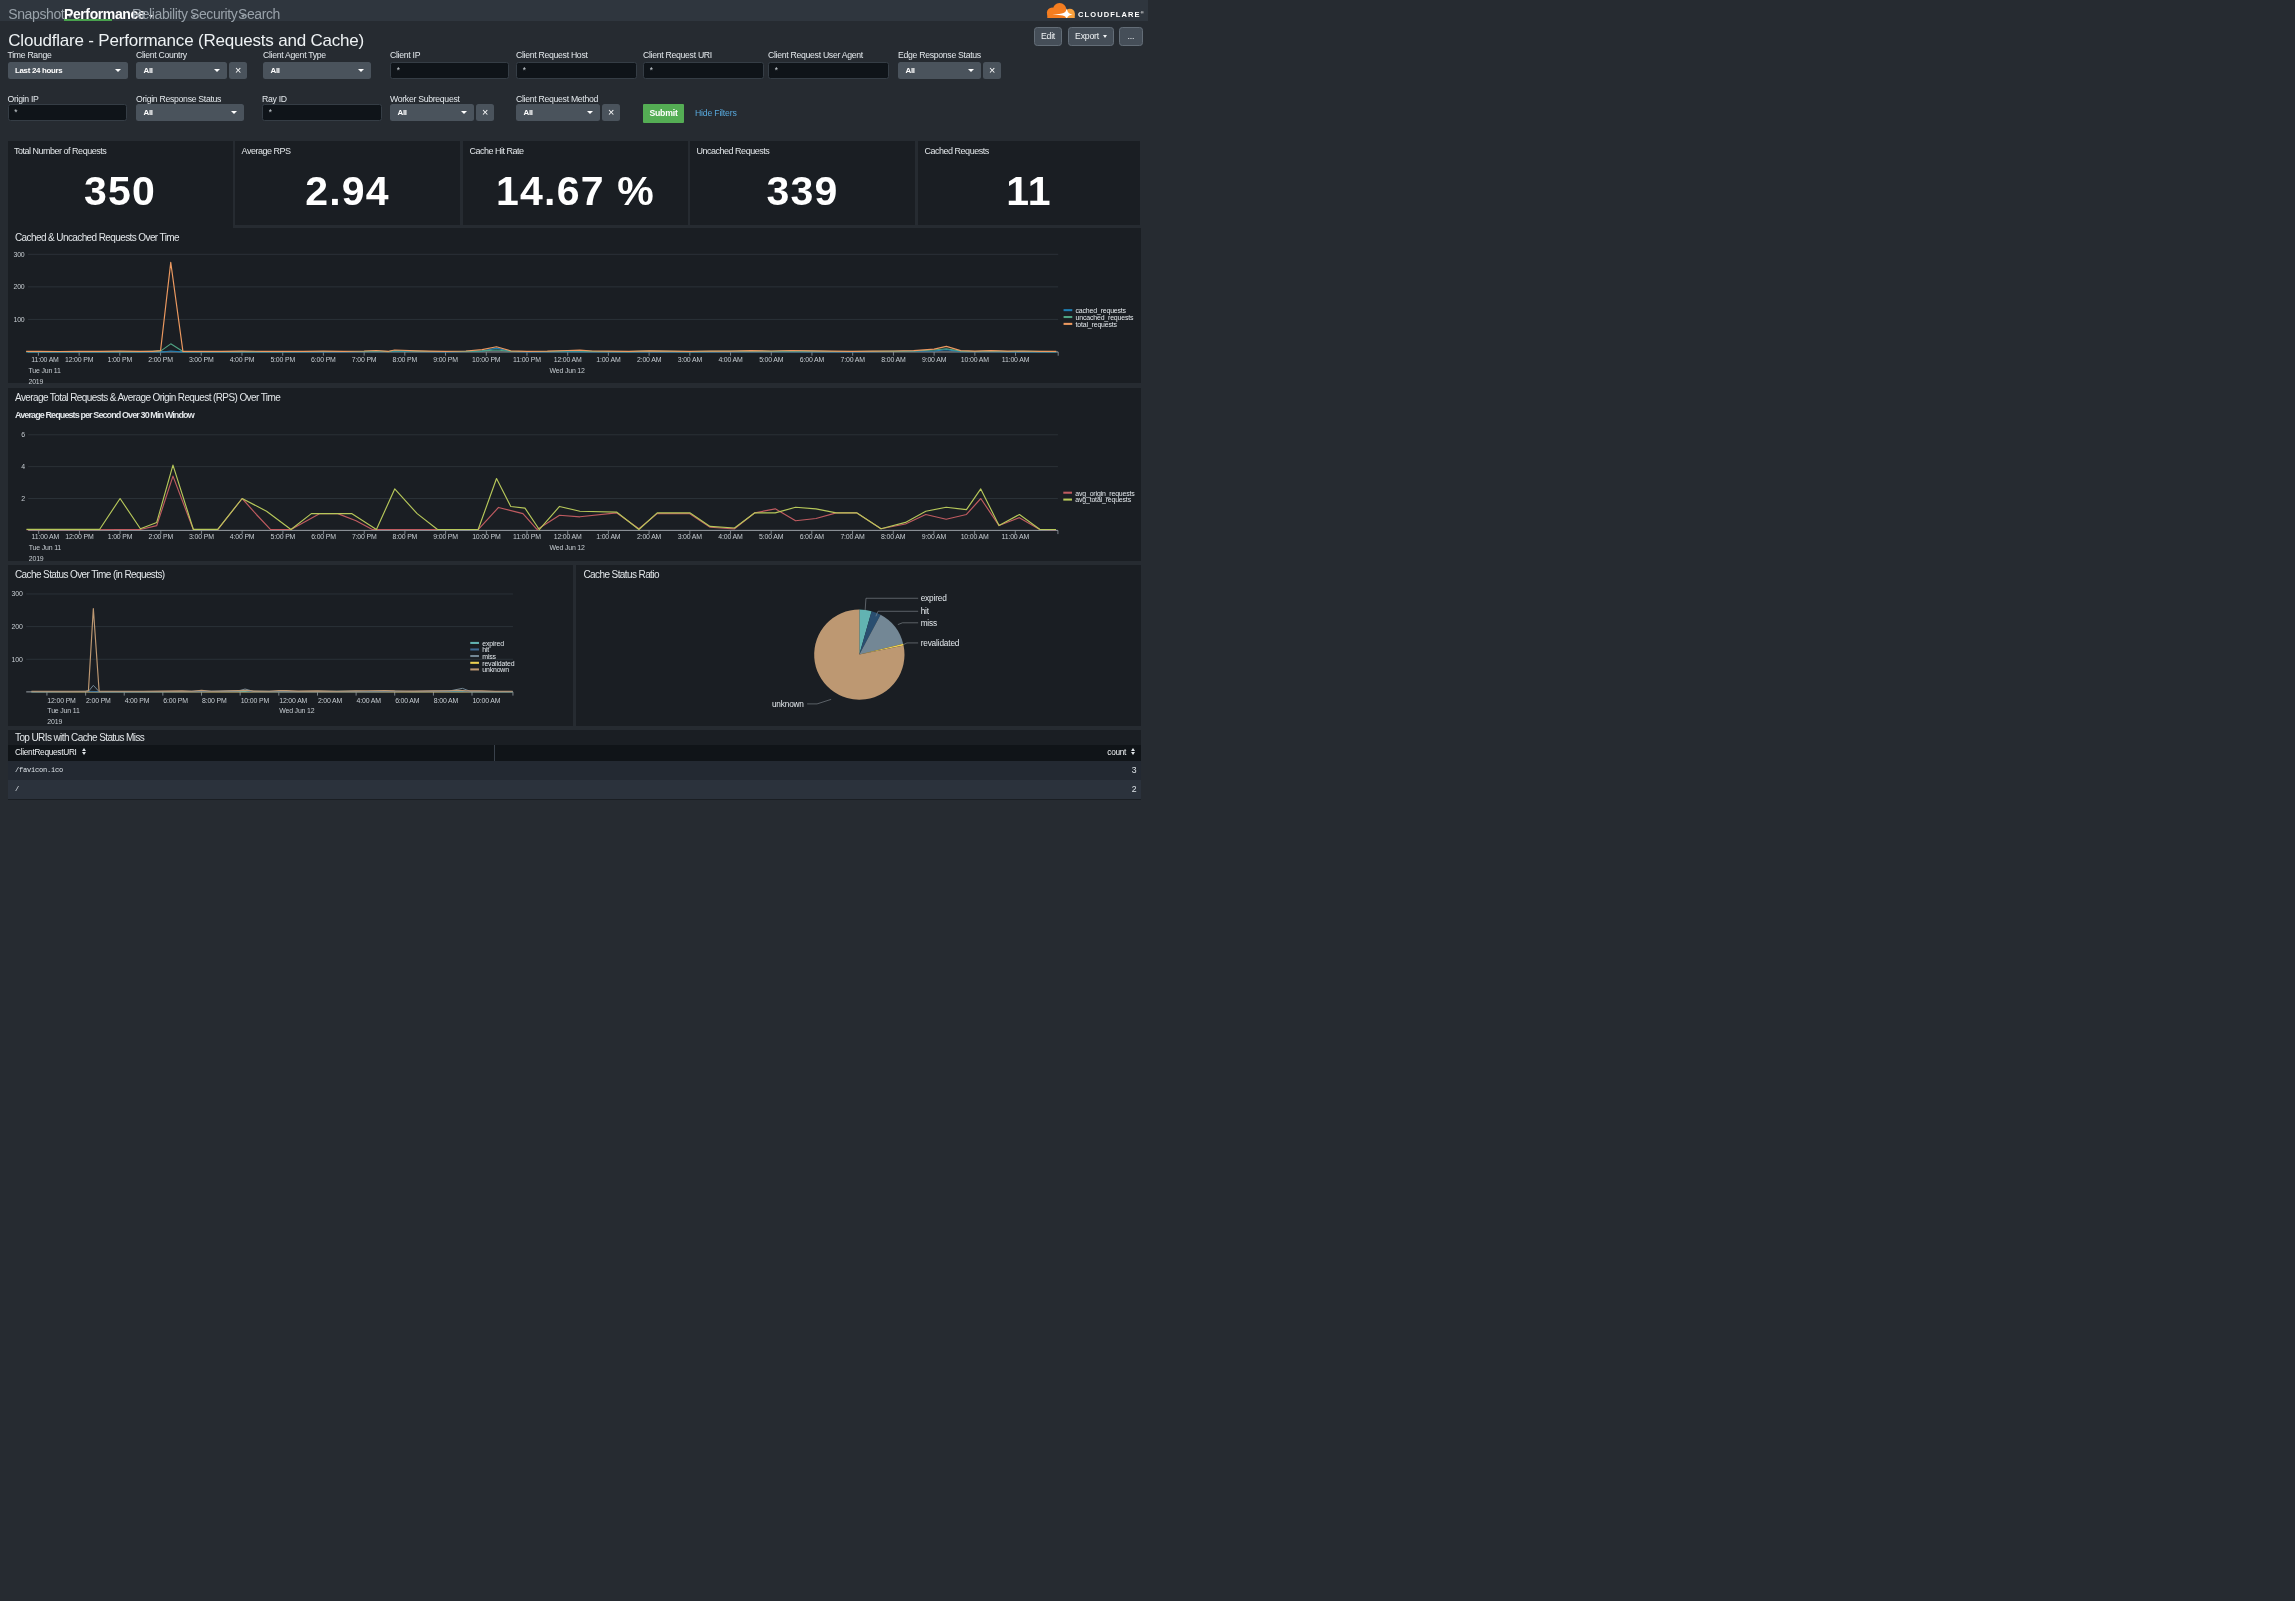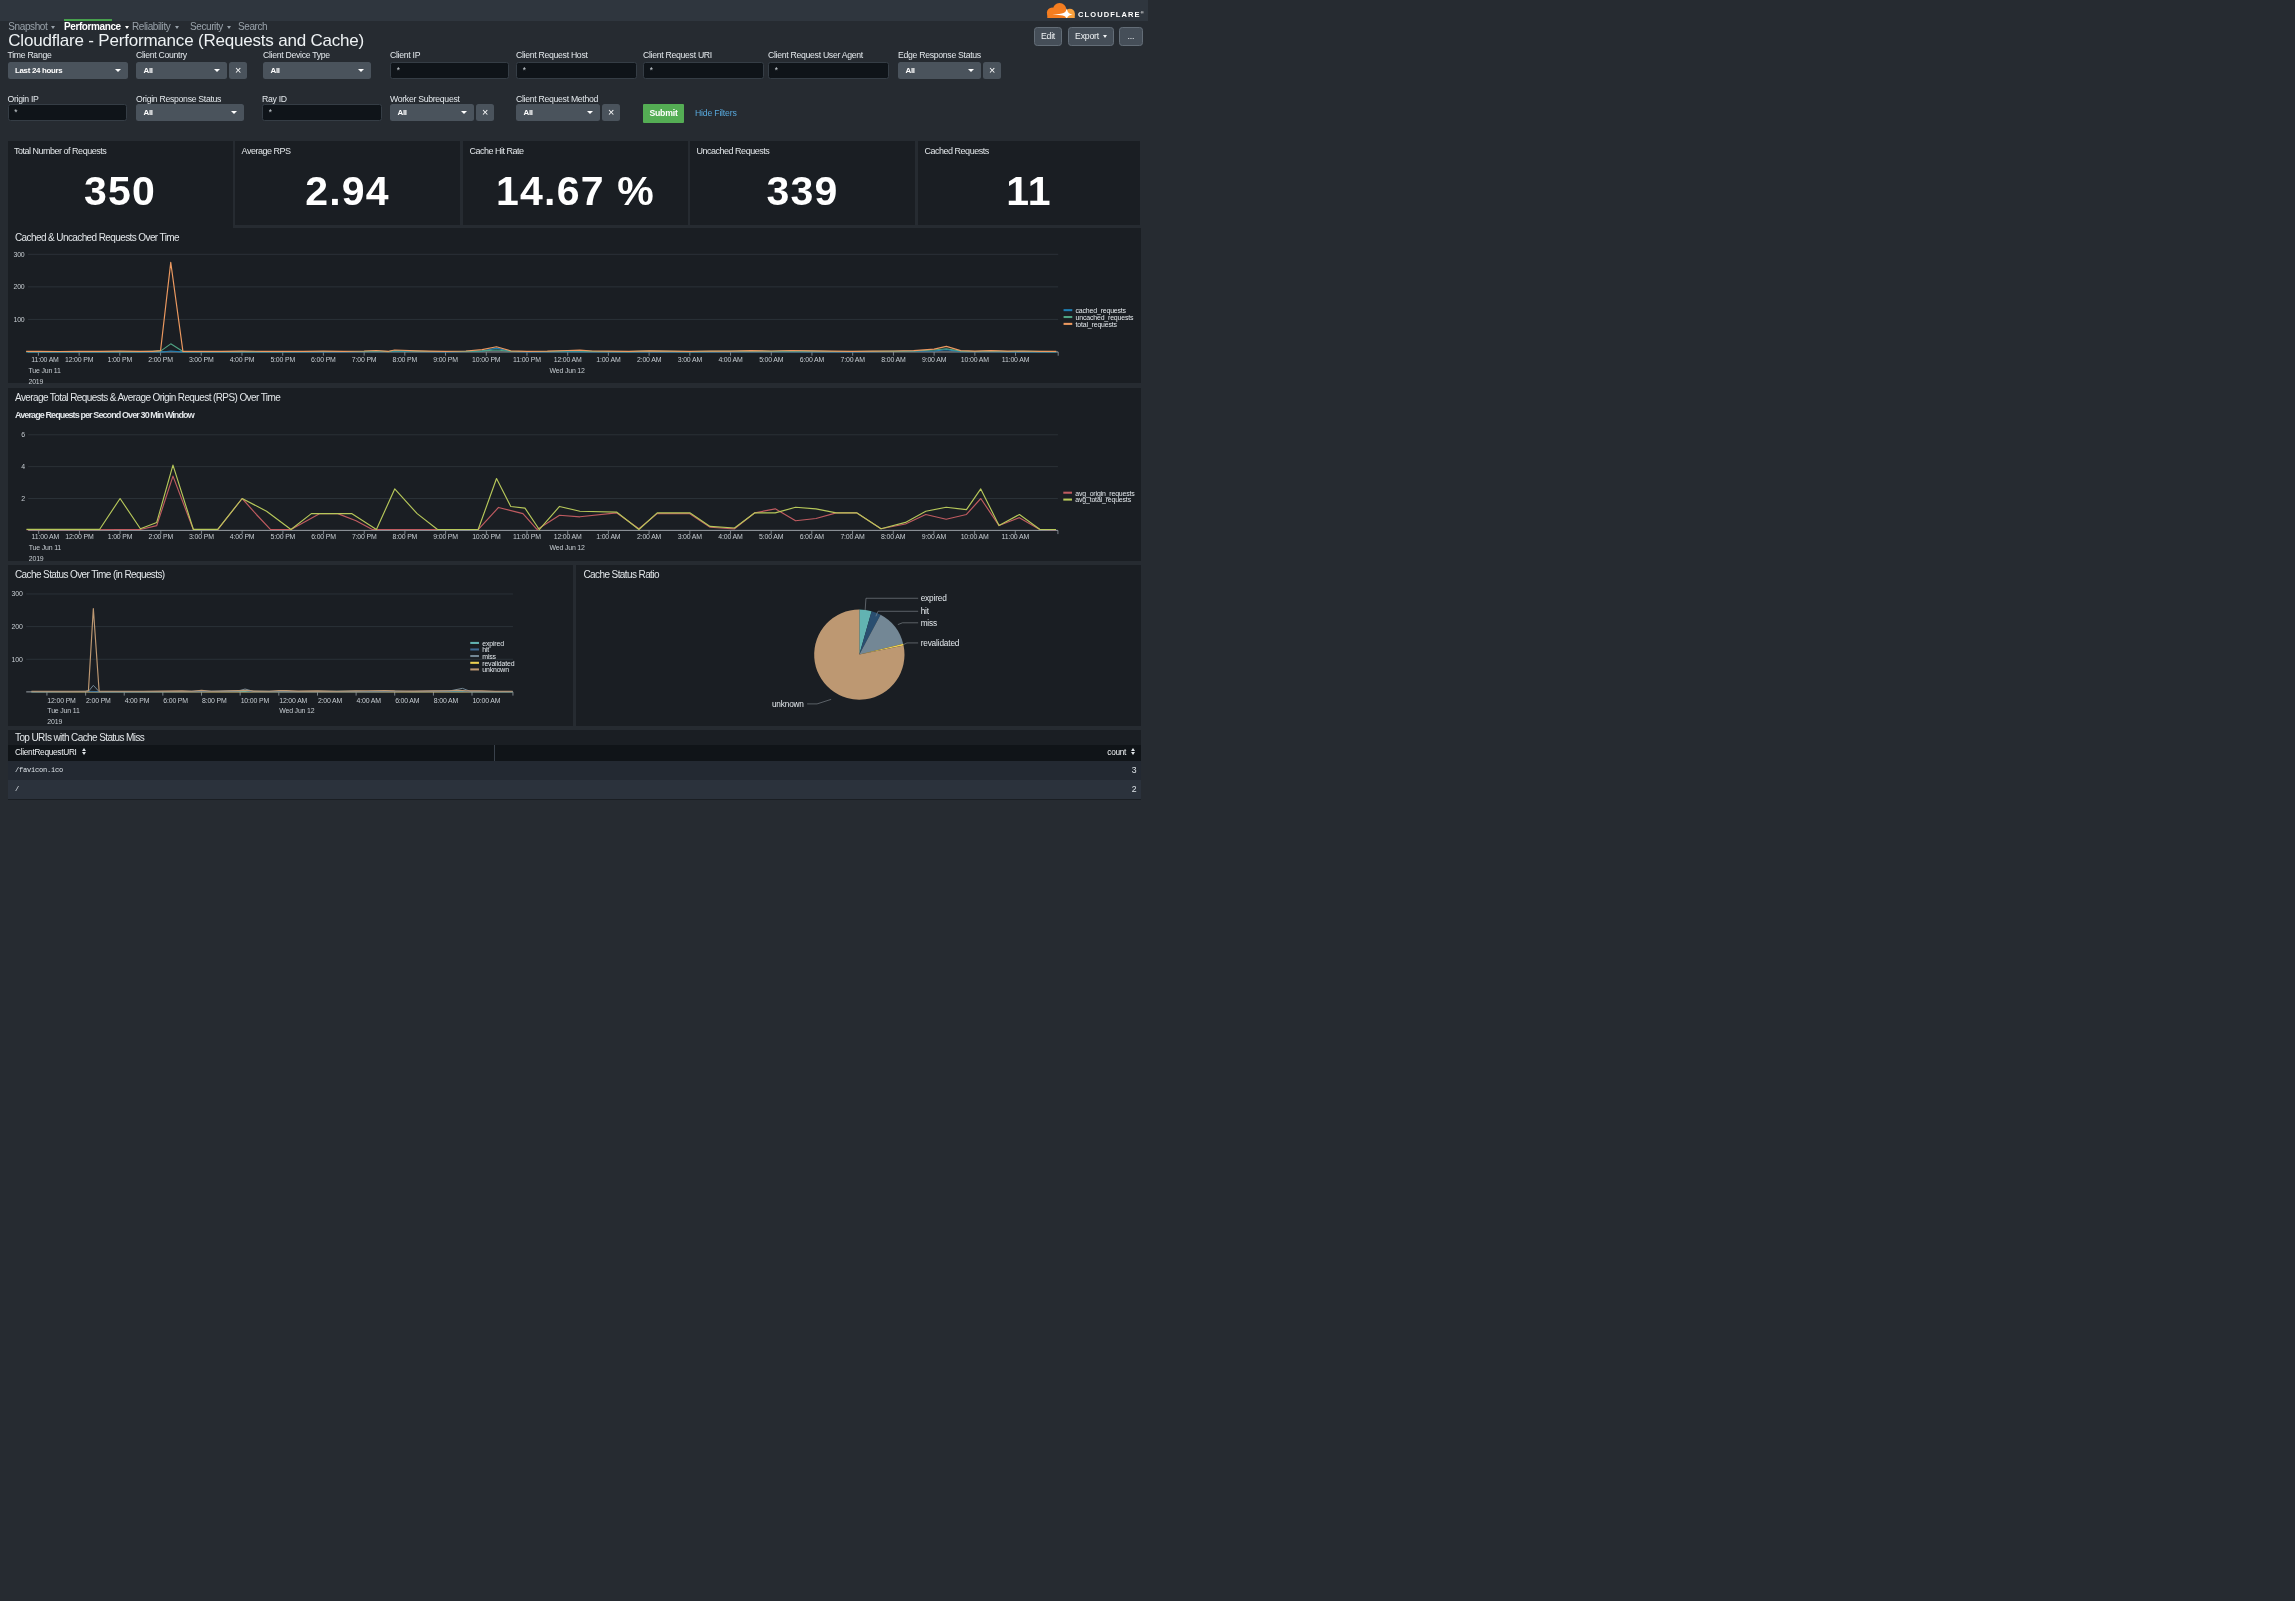--- a/index.html
+++ b/index.html
@@ -1,17 +1,17 @@
 <!DOCTYPE html>
 <html style="font-size:13.2px"><head><meta charset="utf-8"><style>
 *{margin:0;padding:0;box-sizing:border-box}
 html,body{width:1148px;height:801px;overflow:hidden;background:#262b31;font-family:"Liberation Sans",sans-serif}
 #page{position:relative;width:1148px;height:801px;background:#262b31;letter-spacing:-0.2px}
 .nav{position:absolute;left:0;top:0;width:100%;height:21px;background:#2f363e}
-.tab{position:absolute;top:16px;height:21px;line-height:21px;font-size:10px;color:#99a2aa;letter-spacing:-0.4px}
+.tab{position:absolute;top:4px;height:21px;line-height:21px;font-size:14px;color:#99a2aa;letter-spacing:-0.4px}
 .tab b{font-weight:700;color:#fff}
 .caret{display:inline-block;width:0;height:0;border-left:2.9px solid transparent;border-right:2.9px solid transparent;border-top:3.3px solid currentColor;vertical-align:0.8px;margin-left:4.1px}
 .underline{position:absolute;left:64px;top:18.6px;width:48px;height:2.1px;background:#48a14d}
 .cftext{position:absolute;left:1078px;top:8.7px;color:#fff;font-size:7.5px;line-height:7.5px;font-weight:800;letter-spacing:1.1px;white-space:nowrap}
 .title{position:absolute;left:8.3px;top:31px;font-size:17px;font-weight:400;color:#eef2f4;letter-spacing:-0.2px}
 .btn{position:absolute;height:19px;background:#454e58;border:0.8px solid #636d77;border-radius:3.3px;color:#f0f3f5;font-size:8.7px;text-align:center;line-height:17.4px;letter-spacing:-0.2px}
 .flbl{position:absolute;font-size:8.7px;color:#e4e9ed;white-space:nowrap;letter-spacing:-0.3px}
 .dd{position:absolute;height:17.4px;background:#4a535c;border-radius:2.5px;color:#fff;font-size:7.9px;font-weight:700;line-height:17.4px;padding-left:7.5px;letter-spacing:-0.3px}
 .dd i{position:absolute;right:6.6px;top:7px;width:0;height:0;border-left:3.3px solid transparent;border-right:3.3px solid transparent;border-top:3.7px solid #fff}
 .xb{position:absolute;width:18px;height:17.4px;background:#4a535c;border-radius:2.5px;color:#fff;font-size:10.8px;text-align:center;line-height:16.6px}
@@ -49,21 +49,21 @@
 </svg>
 <span class="cftext">CLOUDFLARE<span style="font-size:4.1px;vertical-align:2.5px;letter-spacing:0">®</span></span>
 </div>
 <div class="title">Cloudflare - Performance (Requests and Cache)</div>
 <div class="btn" style="left:1034px;top:27px;width:28px">Edit</div>
 <div class="btn" style="left:1068px;top:27px;width:46px">Export <span class="caret" style="margin-left:1.7px"></span></div>
 <div class="btn" style="left:1119px;top:27px;width:23.6px">...</div>
 
 <div class="flbl" style="left:7.5px;top:50px">Time Range</div>
     <div class="flbl" style="left:136px;top:50px">Client Country</div>
-    <div class="flbl" style="left:263px;top:50px">Client Device Type</div>
+    <div class="flbl" style="left:263px;top:50px">Client Agent Type</div>
     <div class="flbl" style="left:390px;top:50px">Client IP</div>
     <div class="flbl" style="left:516px;top:50px">Client Request Host</div>
     <div class="flbl" style="left:643px;top:50px">Client Request URI</div>
     <div class="flbl" style="left:768px;top:50px">Client Request User Agent</div>
     <div class="flbl" style="left:898px;top:50px">Edge Response Status</div>
 <div class="dd" style="left:7.5px;top:62px;width:120px"><span>Last 24 hours</span><i></i></div>
 <div class="dd" style="left:136px;top:62px;width:91px"><span>All</span><i></i></div>
     <div class="xb" style="left:229px;top:62px">×</div>
 <div class="dd" style="left:263px;top:62px;width:108px"><span>All</span><i></i></div>
 <div class="inp" style="left:390px;top:62px;width:119px">*</div>

